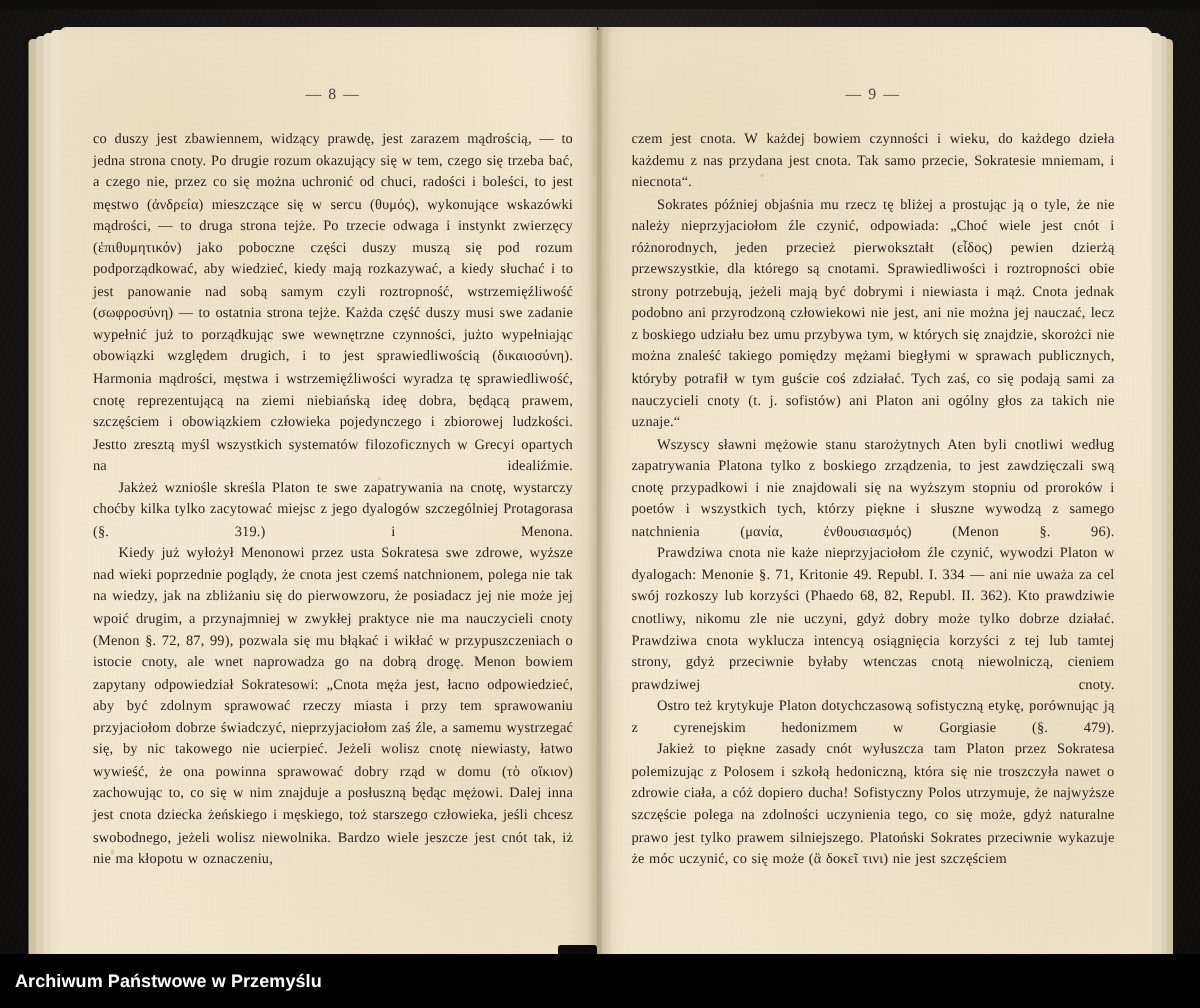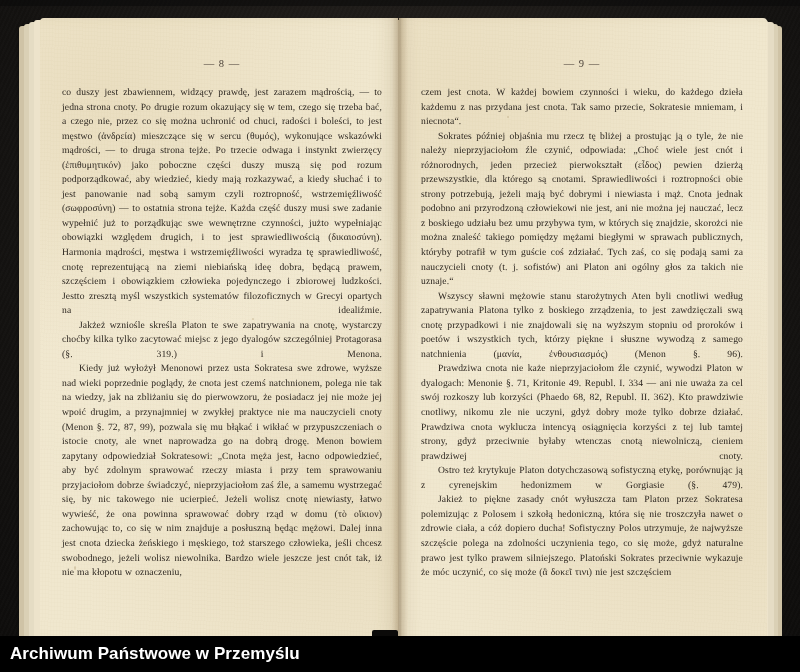--- a/index.html
+++ b/index.html
@@ -83,21 +83,21 @@
   
   .speck{position:absolute;background:#9d8558;border-radius:50%;opacity:.30;}
 
   
   .watermark{
     position:absolute;left:0;bottom:0;width:800px;height:36px;
     background:#000;display:flex;align-items:center;
   }
   .watermark span{
     color:#fff;font-family:"Liberation Sans", sans-serif;
-    font-size:17px;font-weight:bold;letter-spacing:.005em;padding-left:10px;
+    font-size:12px;font-weight:bold;letter-spacing:.005em;padding-left:10px;
   }
   .topband{position:absolute;left:0;top:0;width:800px;height:6px;background:#0a0909;opacity:.55;}
 </style>
 </head>
 <body>
 
 <div id="scan">
 
   <div class="backdrop"></div>
   <div class="topband"></div>

